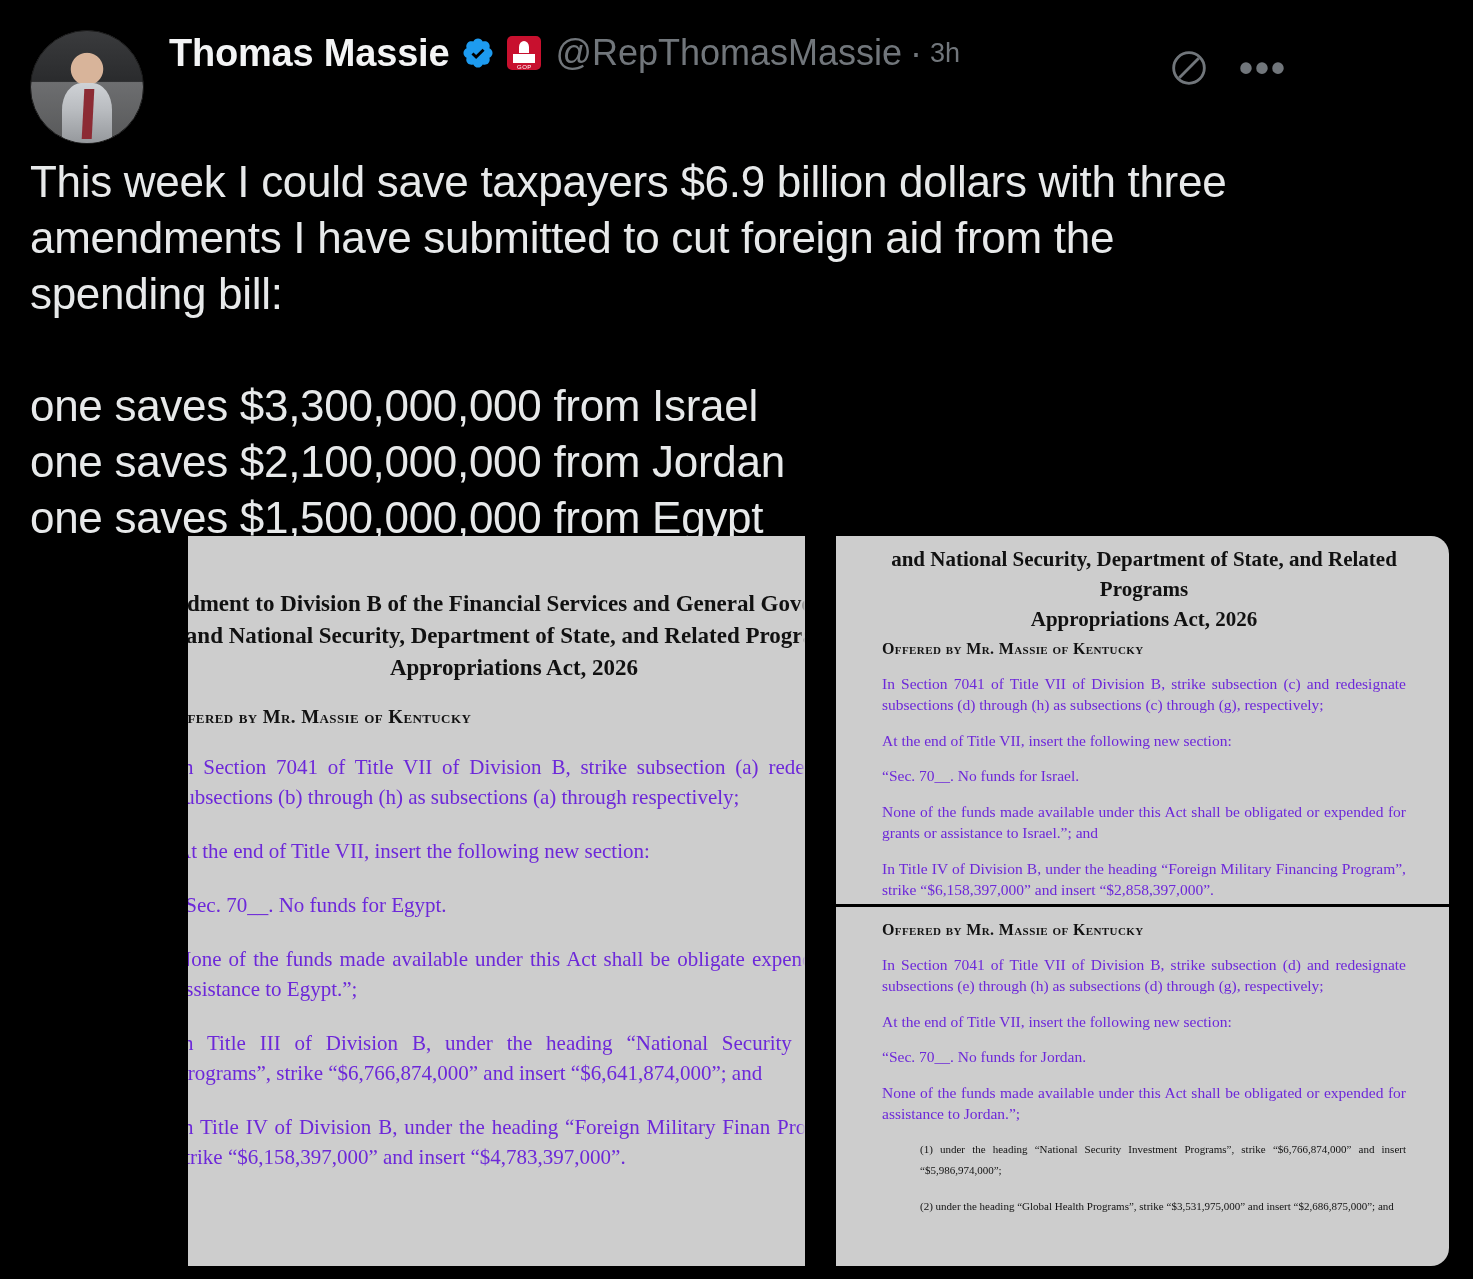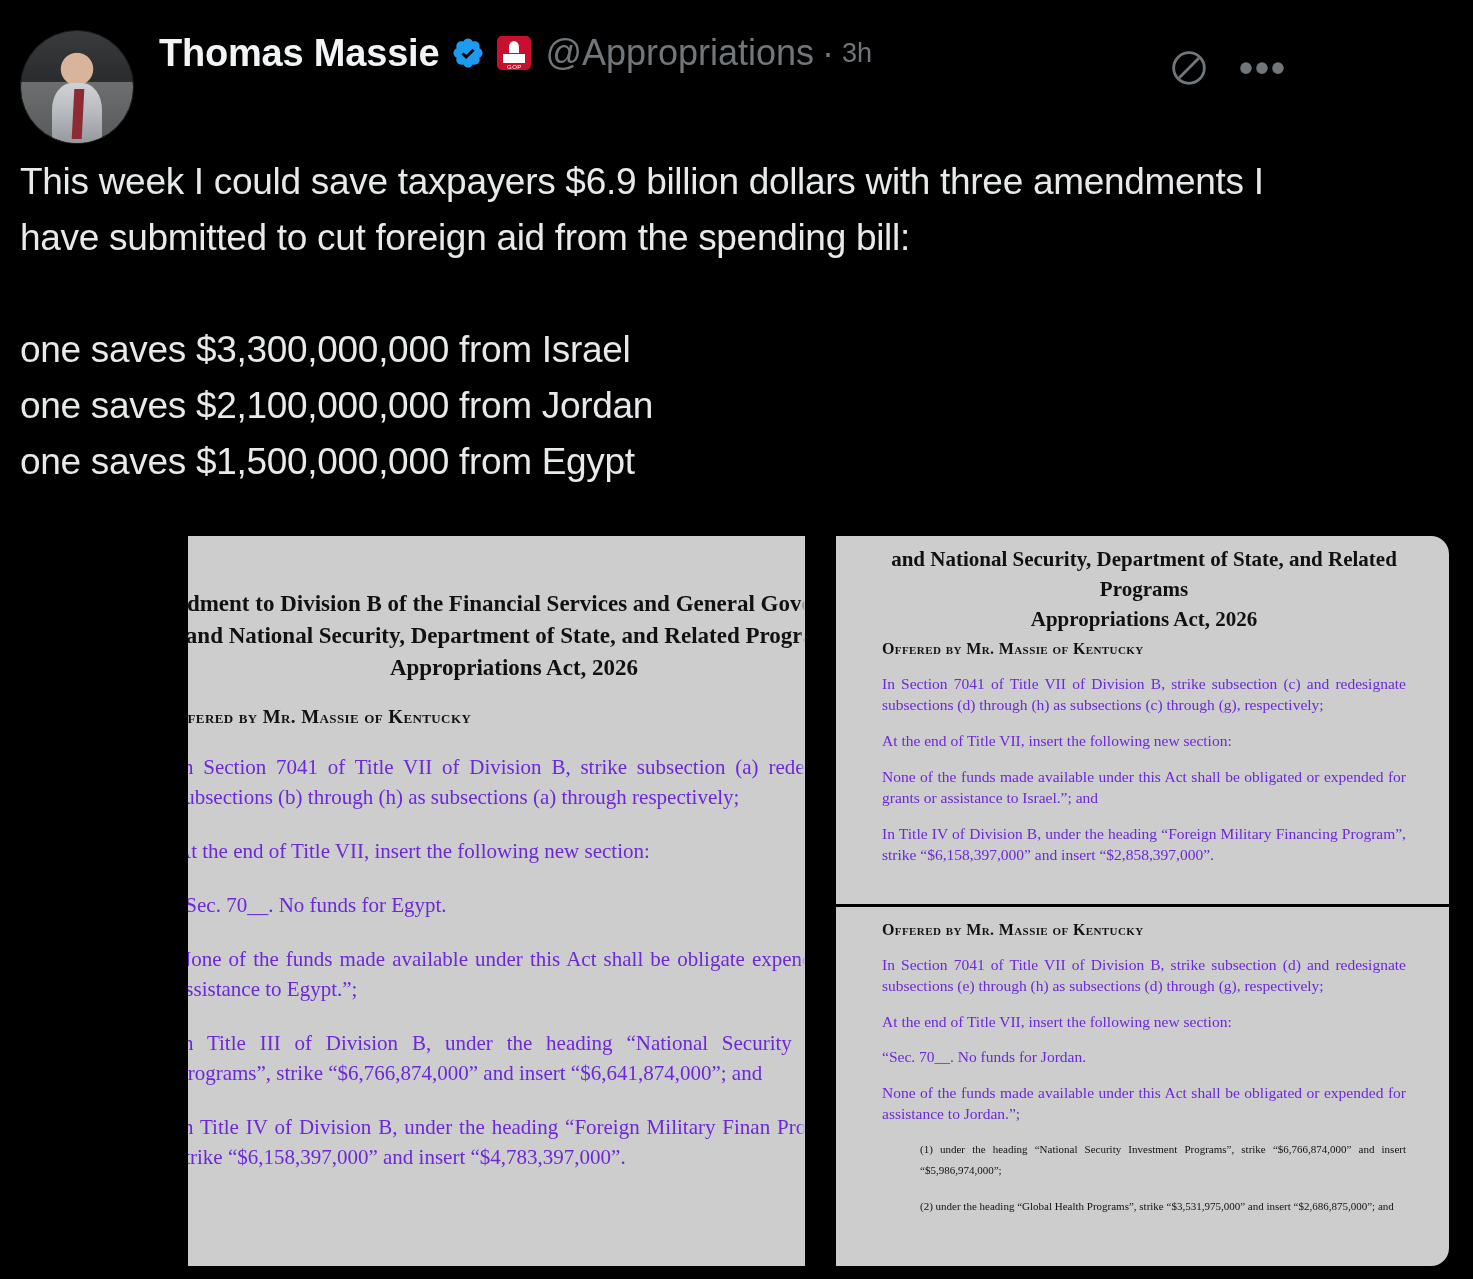--- a/index.html
+++ b/index.html
@@ -12,21 +12,21 @@
     height: 1279px;
     font-family: "Liberation Sans", sans-serif;
     color: #e7e9ea;
     overflow: hidden;
   }
   .tweet {
     position: relative;
     width: 1321px;
     height: 1279px;
     box-sizing: border-box;
-    padding: 30px 30px 0 20px;
+    padding: 30px 30px 0 30px;
   }
   .tweet-header {
     display: flex;
     align-items: flex-start;
   }
   .avatar {
     width: 112px;
     height: 112px;
     border-radius: 50%;
     flex: 0 0 112px;
@@ -151,21 +151,21 @@
   }
   .more-icon {
     font-size: 40px;
     color: #71767b;
     line-height: 20px;
     letter-spacing: 2px;
     font-weight: 700;
   }
   .tweet-text {
     margin: 10px 0 18px 0;
-    font-size: 37px;
+    font-size: 44px;
     line-height: 56px;
     color: #e7e9ea;
     font-weight: 400;
     white-space: pre-wrap;
     letter-spacing: -0.3px;
   }
   .media-grid {
     position: absolute;
     left: 160px;
     top: 536px;
@@ -284,21 +284,21 @@
           <svg viewBox="0 0 24 24" width="34" height="34" aria-hidden="true">
             <path fill="#1d9bf0" d="M22.25 12c0-1.43-.88-2.67-2.19-3.34.46-1.39.2-2.9-.81-3.91s-2.52-1.27-3.91-.81C14.67 2.63 13.43 1.75 12 1.75s-2.67.88-3.34 2.19c-1.39-.46-2.9-.2-3.91.81s-1.27 2.52-.81 3.91C2.63 9.33 1.75 10.57 1.75 12s.88 2.67 2.19 3.34c-.46 1.39-.2 2.9.81 3.91s2.52 1.27 3.91.81c.67 1.31 1.91 2.19 3.34 2.19s2.67-.88 3.34-2.19c1.39.46 2.9.2 3.91-.81s1.27-2.52.81-3.91c1.31-.67 2.19-1.91 2.19-3.34z"></path>
             <path fill="#000000" d="M10.68 16.29l-3.3-3.3 1.42-1.41 1.88 1.88 4.52-4.52 1.42 1.41-5.94 5.94z"></path>
           </svg>
         </span>
         <span class="affiliate-badge">
           <span class="dome"></span>
           <span class="base"></span>
           <span class="gop">GOP</span>
         </span>
-        <span class="handle">@Appropriations</span>
+        <span class="handle">@RepThomasMassie</span>
         <span class="dot-sep">·</span>
         <span class="timestamp">3h</span>
       </div>
     </div>
   </div>
 
   <div class="header-actions">
     <span class="grok-icon">
       <svg viewBox="0 0 24 24" width="40" height="40" aria-hidden="true">
         <circle cx="12" cy="12" r="9.2" fill="none" stroke="#71767b" stroke-width="1.7"></circle>
@@ -331,20 +331,21 @@
       </div>
       <div class="fade-edge-r"></div>
     </div>
 
     <div class="doc doc-rt">
       <div class="doc-title">and National Security, Department of State, and Related Programs</div>
       <div class="doc-title">Appropriations Act, 2026</div>
       <div class="doc-offered sm">Offered by Mr. Massie of Kentucky</div>
       <div class="doc-p">In Section 7041 of Title VII of Division B, strike subsection (c) and redesignate subsections (d) through (h) as subsections (c) through (g), respectively;</div>
       <div class="doc-p">At the end of Title VII, insert the following new section:</div>
+      <div class="doc-p quote">“Sec. 70__. No funds for Israel.</div>
       <div class="doc-p">None of the funds made available under this Act shall be obligated or expended for grants or assistance to Israel.”; and</div>
       <div class="doc-p">In Title IV of Division B, under the heading “Foreign Military Financing Program”, strike “$6,158,397,000” and insert “$2,858,397,000”.</div>
     </div>
 
     <div class="doc doc-rb">
       <div class="doc-offered sm">Offered by Mr. Massie of Kentucky</div>
       <div class="doc-p">In Section 7041 of Title VII of Division B, strike subsection (d) and redesignate subsections (e) through (h) as subsections (d) through (g), respectively;</div>
       <div class="doc-p">At the end of Title VII, insert the following new section:</div>
       <div class="doc-p quote">“Sec. 70__. No funds for Jordan.</div>
       <div class="doc-p">None of the funds made available under this Act shall be obligated or expended for assistance to Jordan.”;</div>

